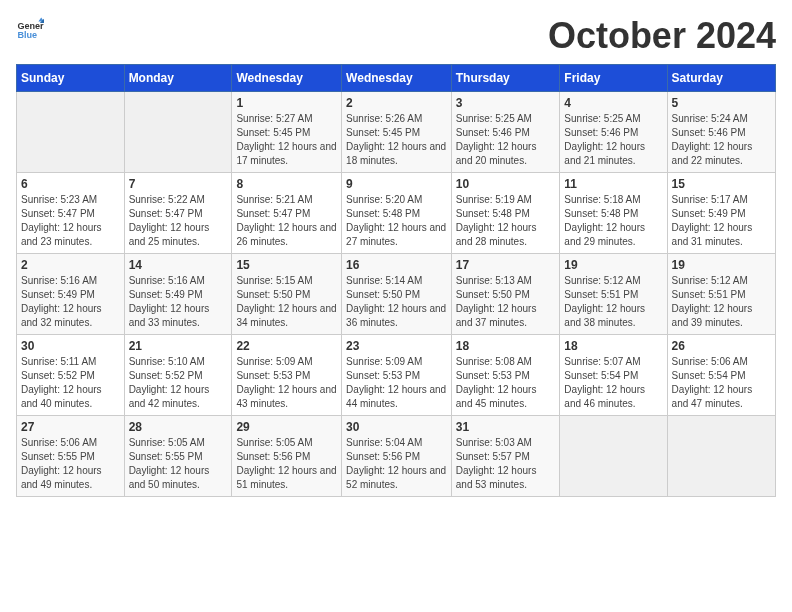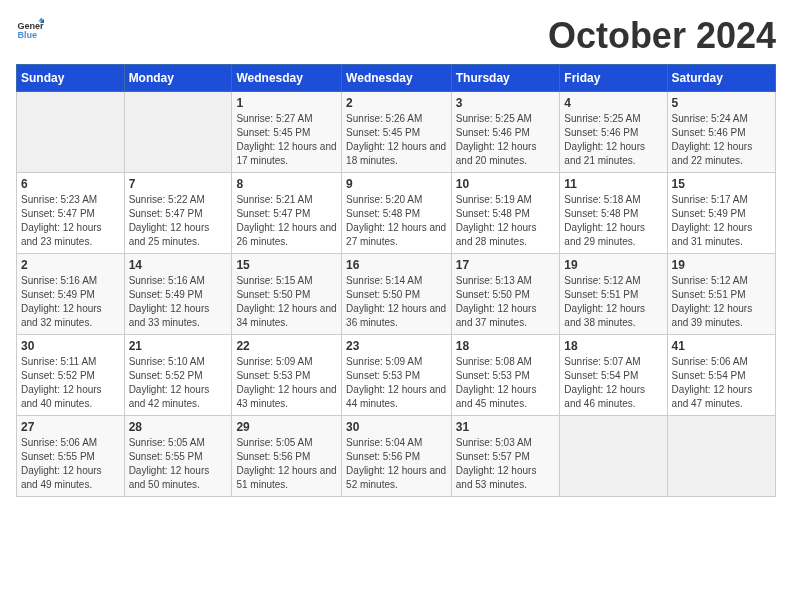--- a/index.html
+++ b/index.html
@@ -215,21 +215,21 @@
         </td>
         <td>
           <span class="day-number">18</span>
           <div class="day-info">Sunrise: 5:08 AM<br>Sunset: 5:53 PM<br>Daylight: 12 hours and 45 minutes.</div>
         </td>
         <td>
           <span class="day-number">18</span>
           <div class="day-info">Sunrise: 5:07 AM<br>Sunset: 5:54 PM<br>Daylight: 12 hours and 46 minutes.</div>
         </td>
         <td>
-          <span class="day-number">41</span>
+          <span class="day-number">26</span>
           <div class="day-info">Sunrise: 5:06 AM<br>Sunset: 5:54 PM<br>Daylight: 12 hours and 47 minutes.</div>
         </td>
       </tr>
       <tr>
         <td>
           <span class="day-number">27</span>
           <div class="day-info">Sunrise: 5:06 AM<br>Sunset: 5:55 PM<br>Daylight: 12 hours and 49 minutes.</div>
         </td>
         <td>
           <span class="day-number">28</span>

